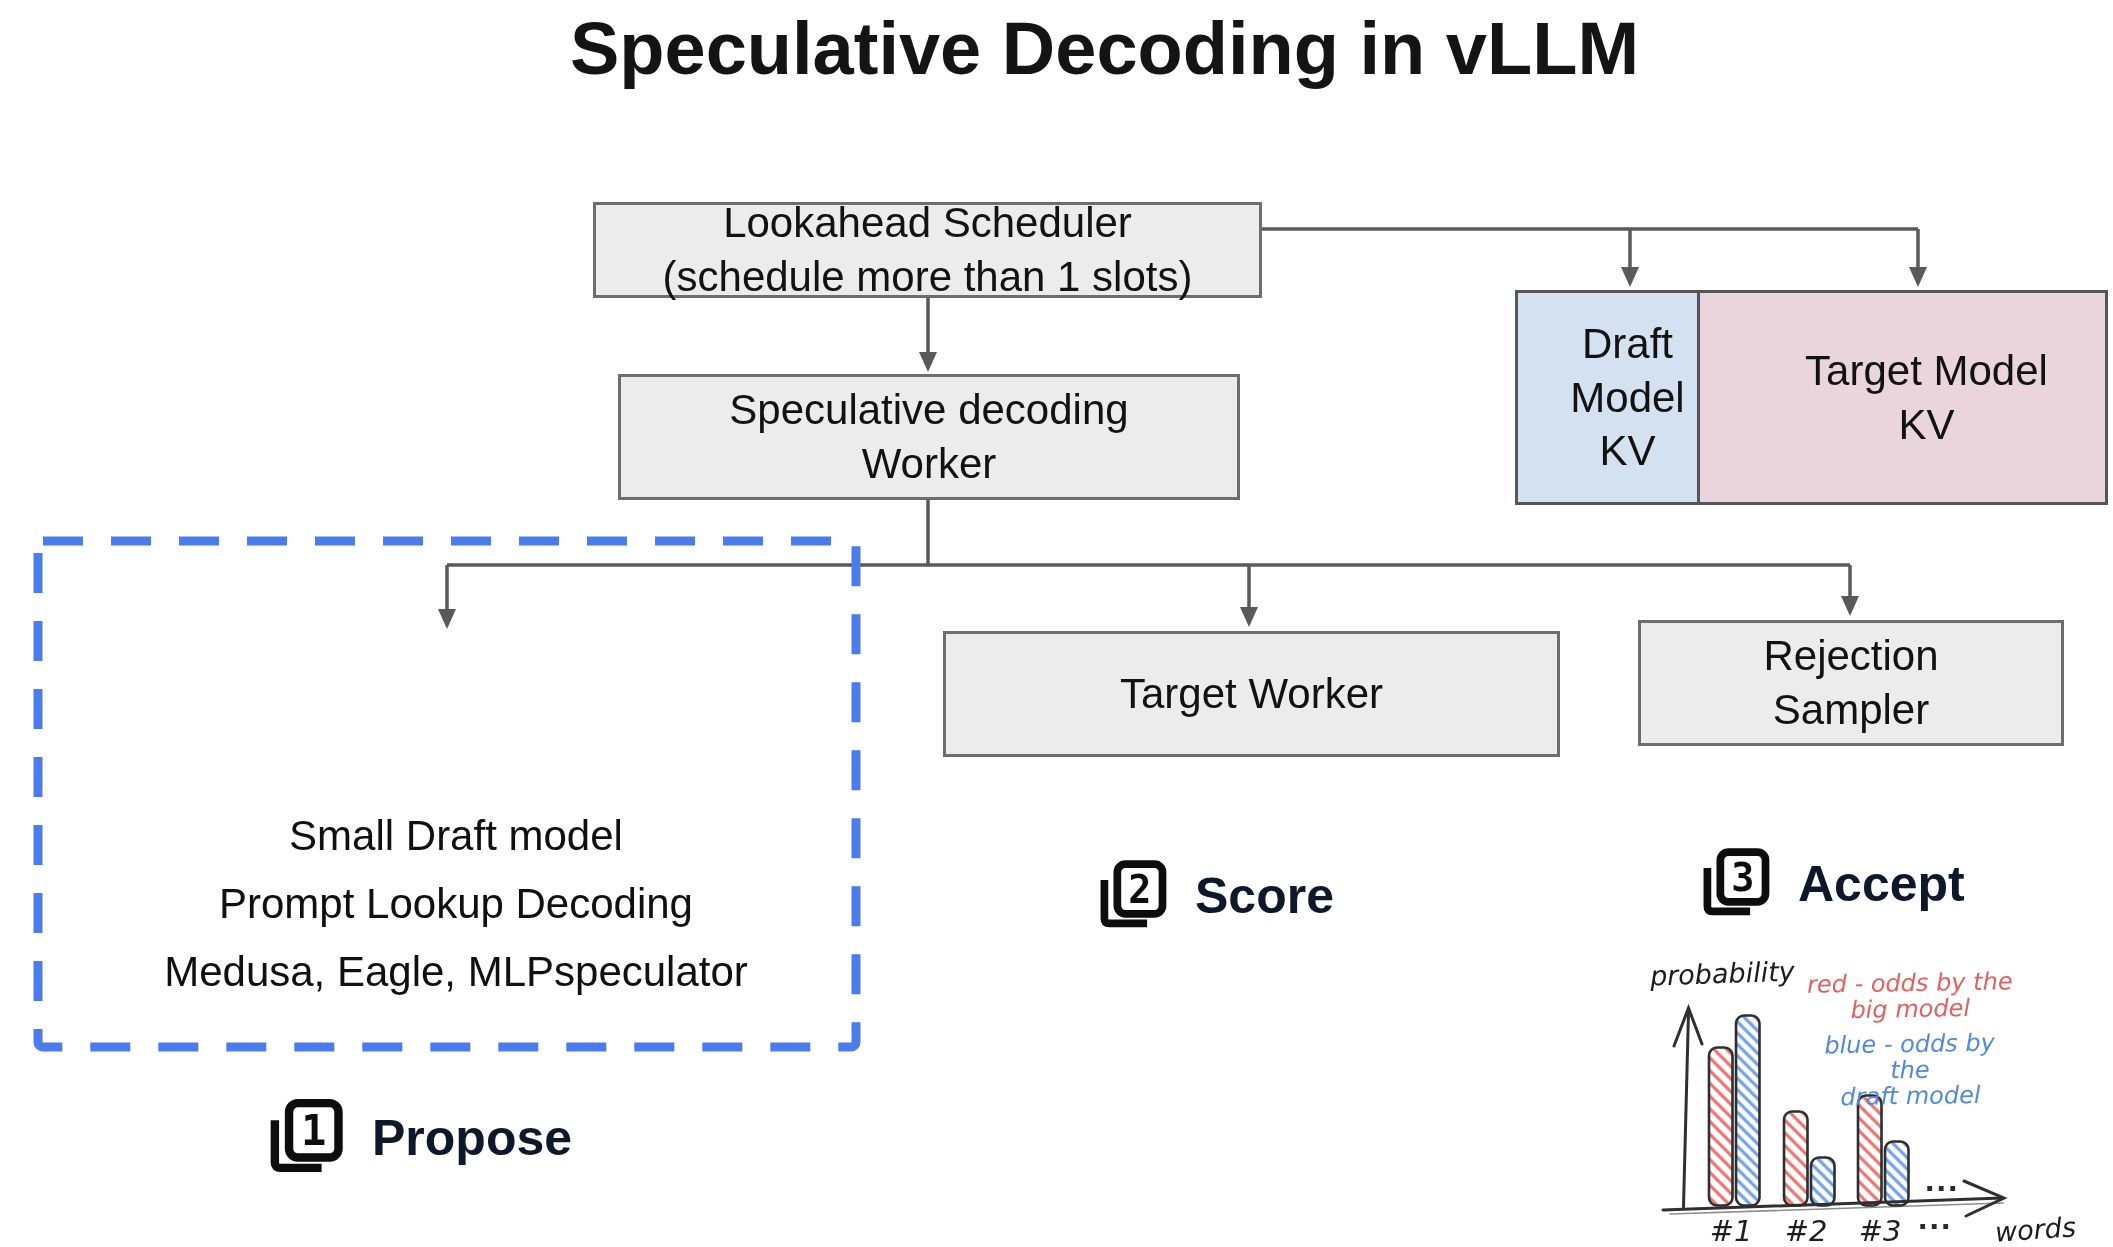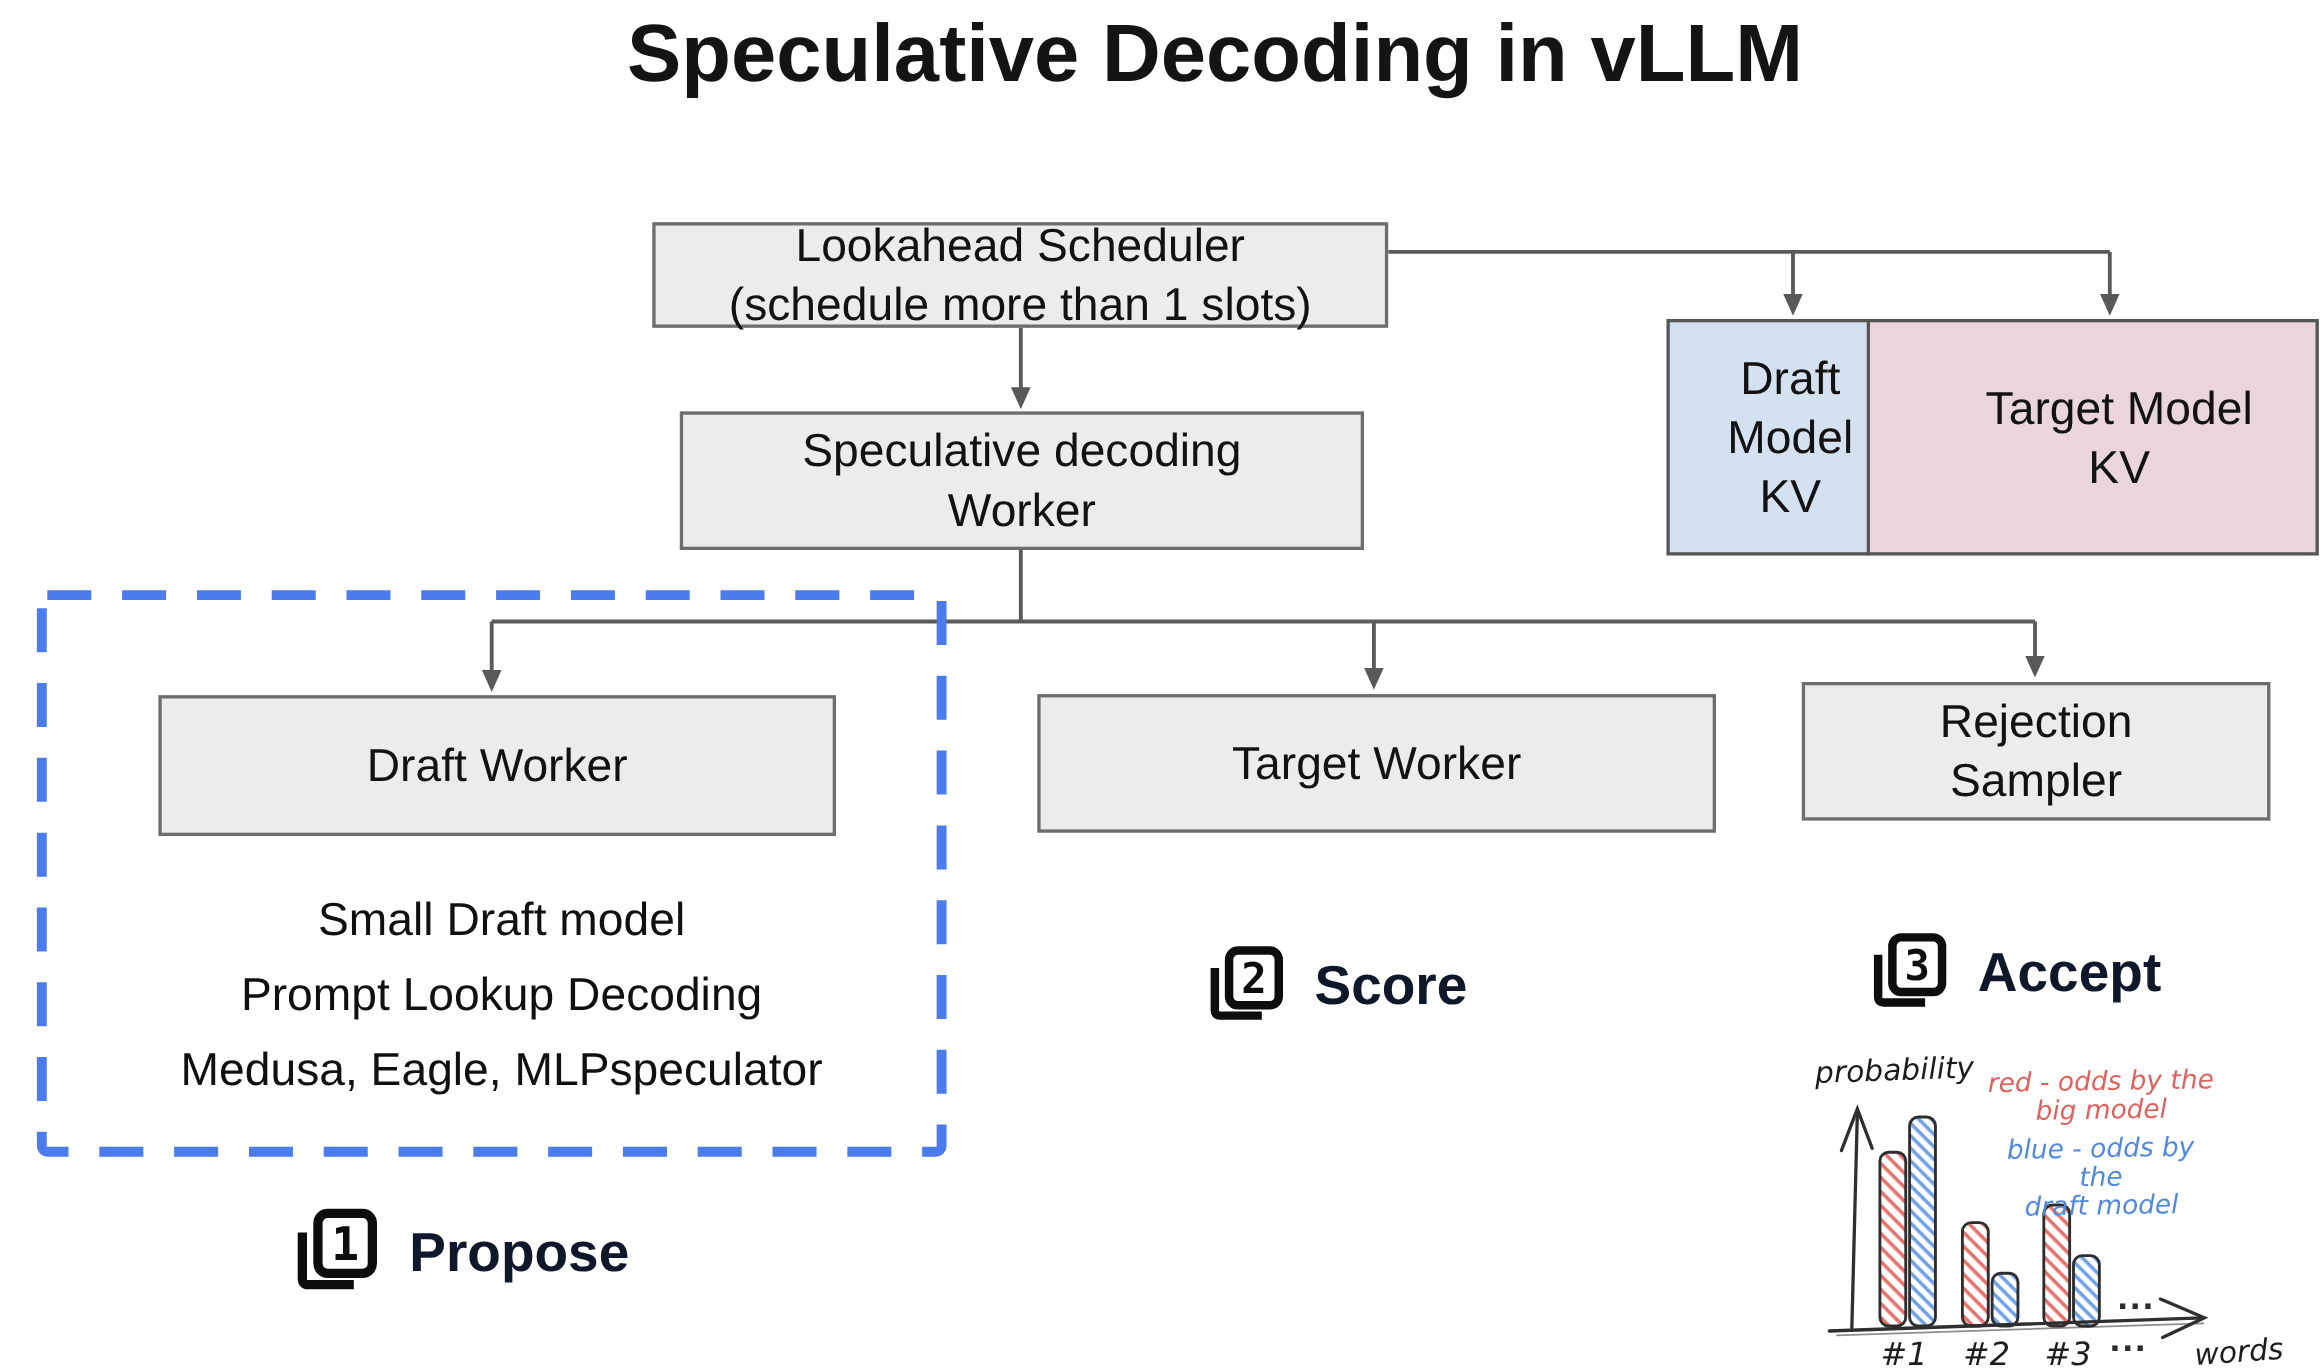--- a/index.html
+++ b/index.html
@@ -88,21 +88,20 @@
   <div class="node" style="left:618px;top:374px;width:622px;height:126px;">Speculative decoding
 Worker</div>
 
   <div class="node kv-blue" style="left:1515px;top:290px;width:185px;height:215px;z-index:2;">Draft
 Model
 KV</div>
 
   <div class="node kv-pink" style="left:1697px;top:290px;width:411px;height:215px;">Target Model
 KV</div>
 
-  <div class="node" style="left:144px;top:632px;width:616px;height:128px;">Draft Worker</div>
 
   <div class="node" style="left:943px;top:631px;width:617px;height:126px;">Target Worker</div>
 
   <div class="node" style="left:1638px;top:620px;width:426px;height:126px;">Rejection
 Sampler</div>
 
   <div class="methods">Small Draft model
 Prompt Lookup Decoding
 Medusa, Eagle, MLPspeculator</div>
 

